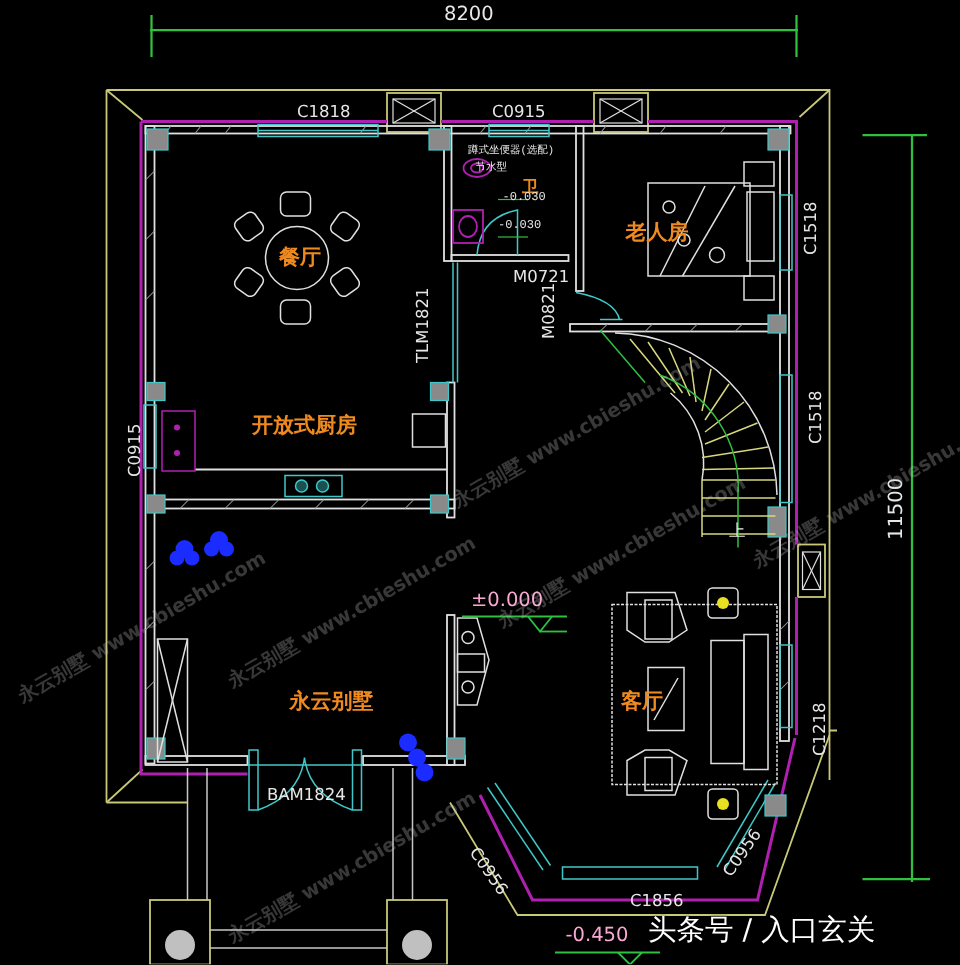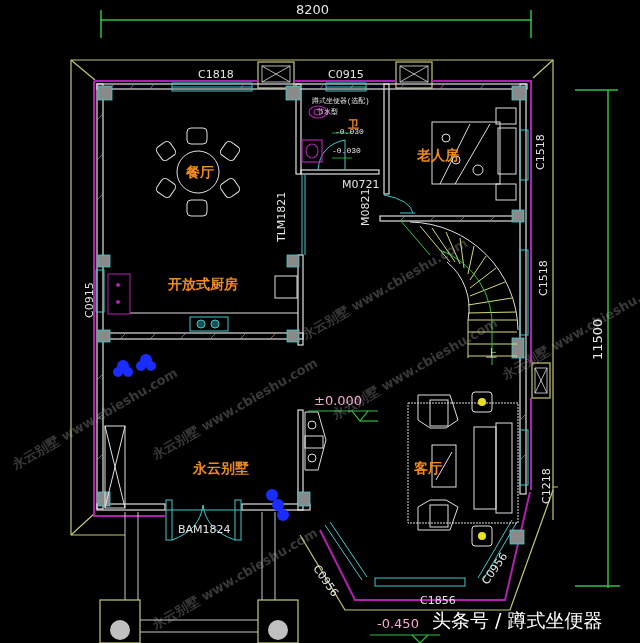--- a/index.html
+++ b/index.html
@@ -327,14 +327,14 @@
 <span class="lbl elev" style="left:377px;top:617px;text-align:right;">-0.450</span>
 <span class="lbl win" style="left:486px;top:348px;">上</span>
 
 <span class="lbl wm" style="left:10px;top:460px;">永云别墅 www.cbieshu.com</span>
 <span class="lbl wm" style="left:150px;top:450px;">永云别墅 www.cbieshu.com</span>
 <span class="lbl wm" style="left:330px;top:410px;">永云别墅 www.cbieshu.com</span>
 <span class="lbl wm" style="left:300px;top:330px;">永云别墅 www.cbieshu.com</span>
 <span class="lbl wm" style="left:500px;top:370px;">永云别墅 www.cbieshu.com</span>
 <span class="lbl wm" style="left:150px;top:620px;">永云别墅 www.cbieshu.com</span>
 
-<span class="lbl brand" style="left:432px;top:611px;">头条号 / 蹲式坐便器</span>
+<span class="lbl brand" style="left:432px;top:611px;">头条号 / 入口玄关</span>
 </div>
 
 </body></html>

